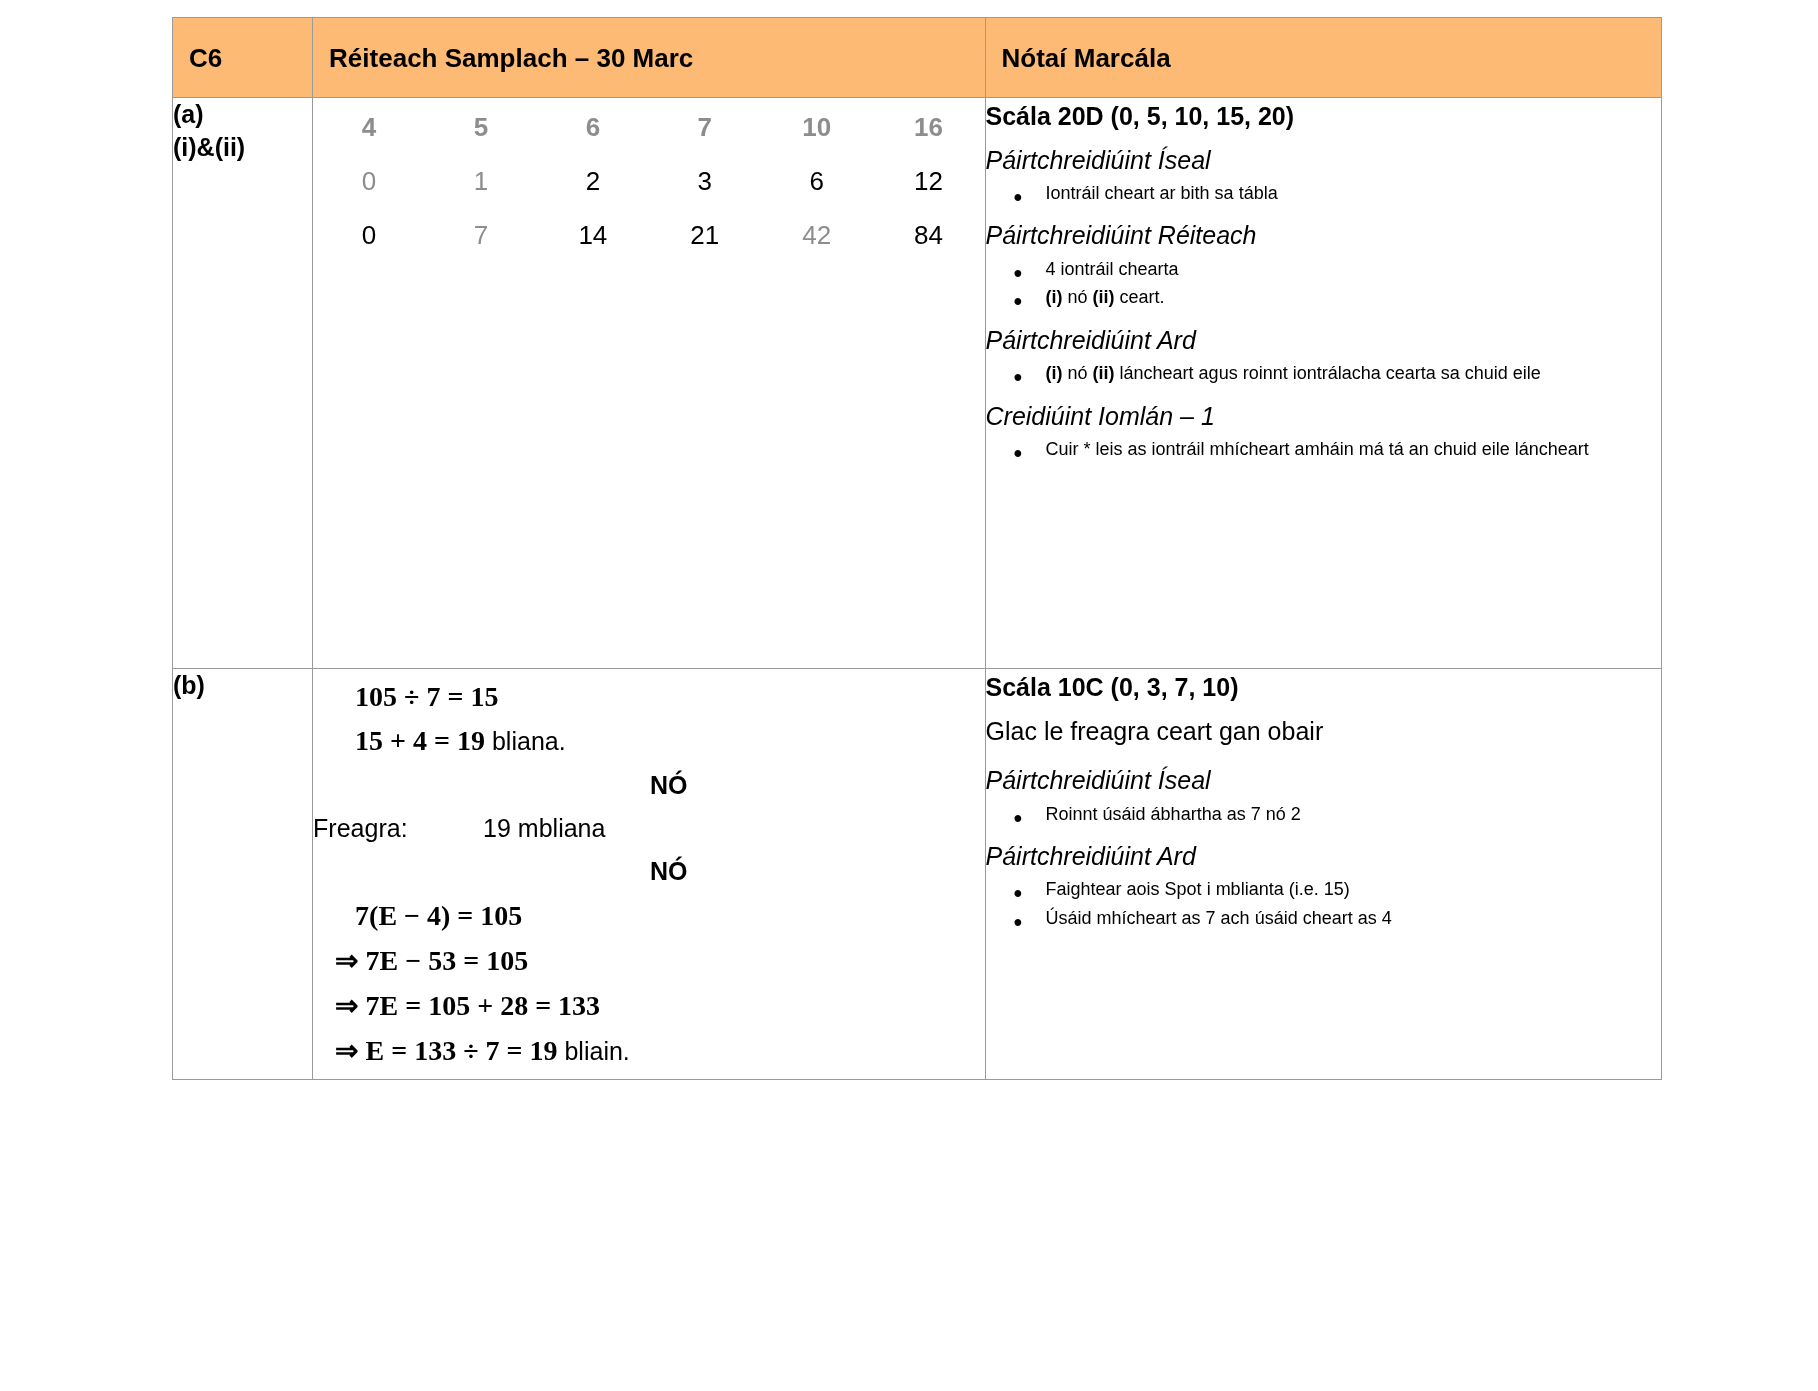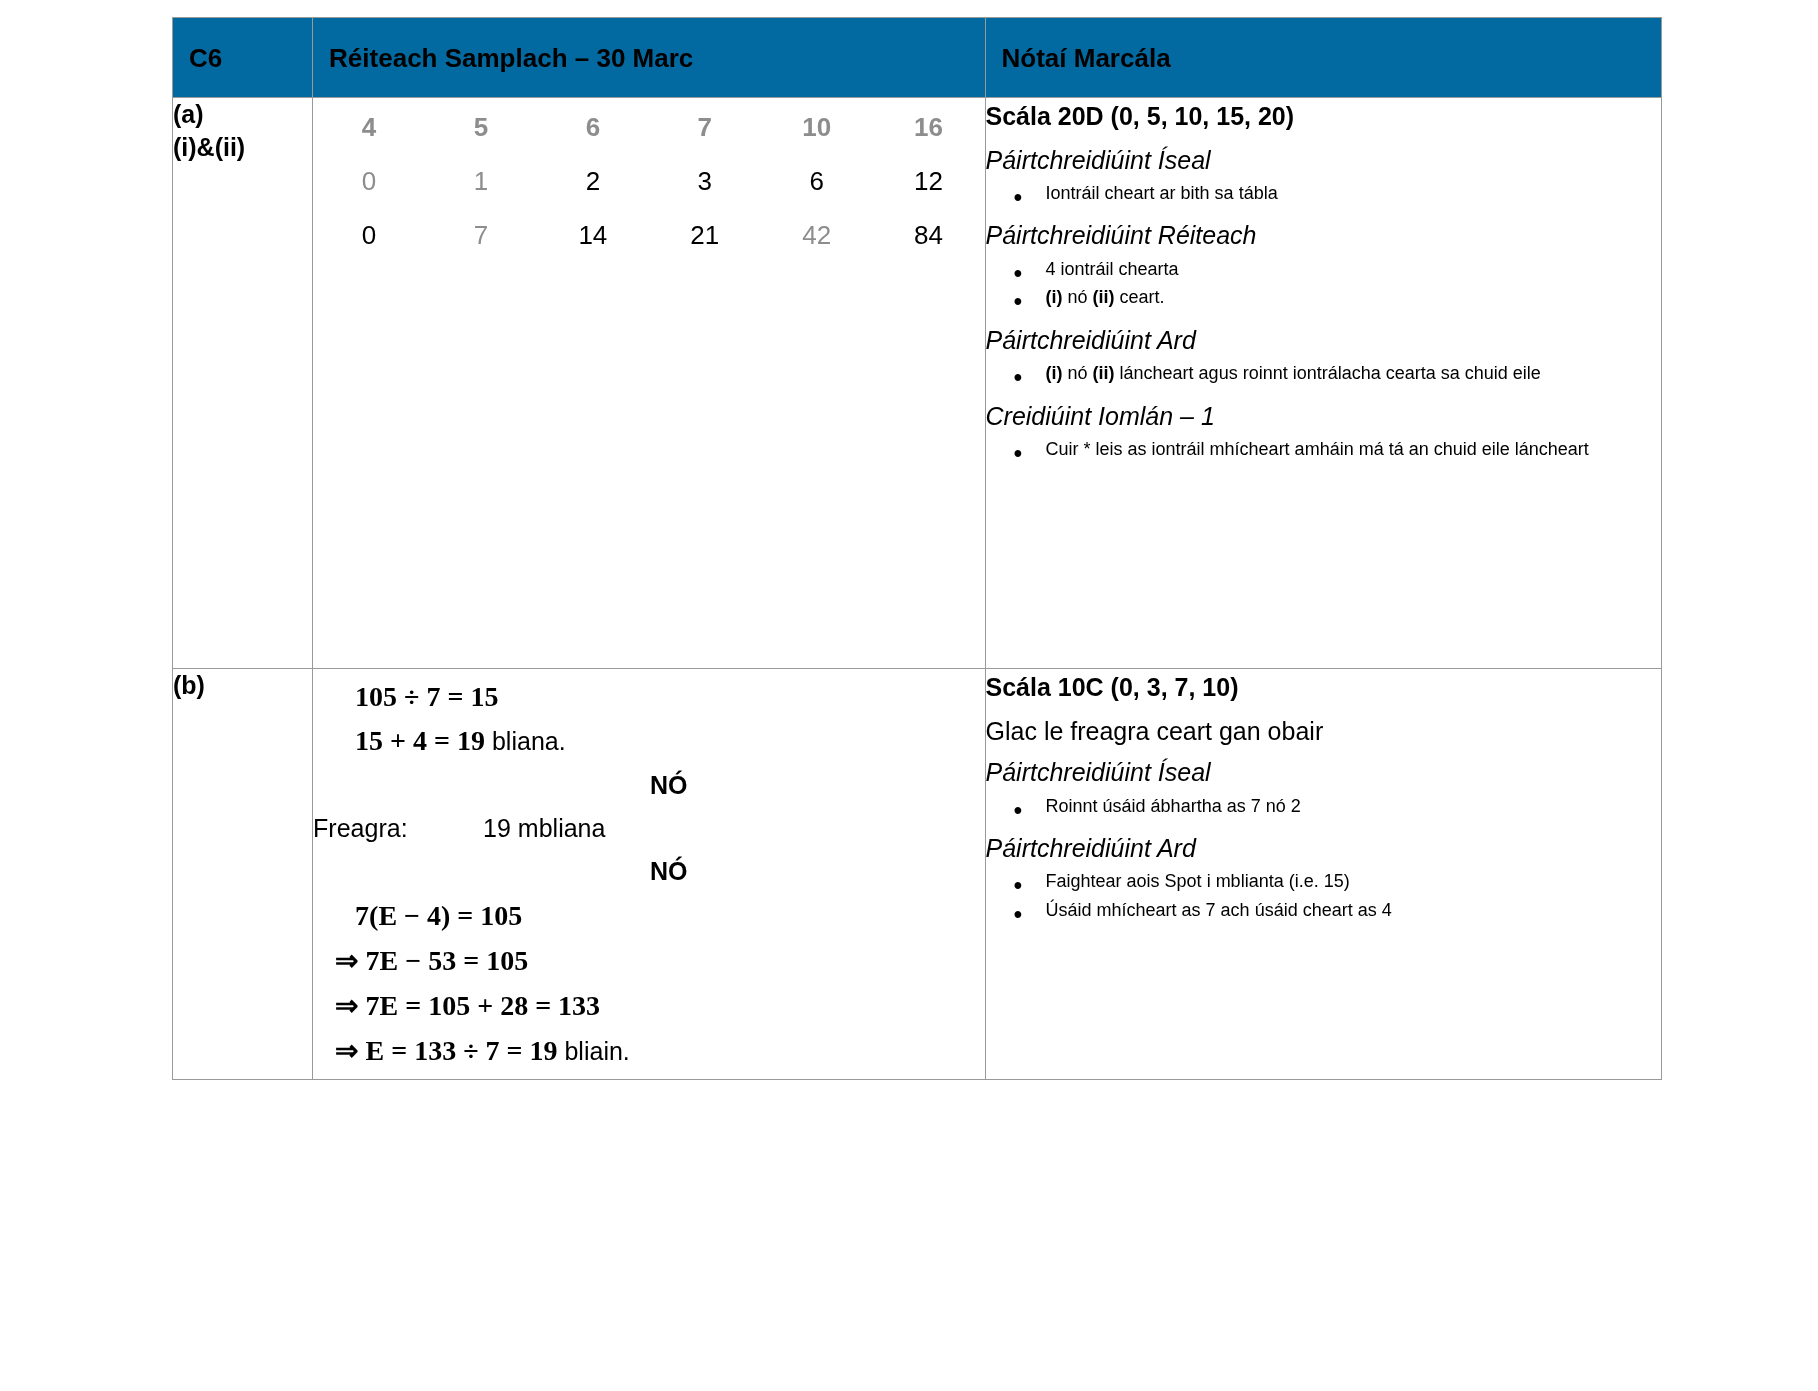--- a/index.html
+++ b/index.html
@@ -28,21 +28,21 @@
     border-collapse: collapse;
     table-layout: fixed;
   }
   .marking-table td, .marking-table th {
     border: 1px solid #9a9a9a;
     vertical-align: top;
     padding: 0;
   }
   
   .hdr-row td {
-    background: #0369a1;
+    background: #fdba74;
     height: 58px;
     font-weight: bold;
     font-size: 26px;
     padding: 11px 16px 10px 16px;
     vertical-align: middle;
   }
   .col-q { width: 140px; }
   .col-sol { width: 672px; }
   .col-notes { width: 676px; }
 
@@ -94,21 +94,21 @@
     font-size: 25px;
     margin: 2px 0 10px 0;
   }
   .notes-it {
     font-style: italic;
     font-size: 25px;
     margin: 0 0 4px 0;
   }
   .notes-p {
     font-size: 25px;
-    margin: 0 0 8px 0;
+    margin: 0 0 16px 0;
   }
   ul.bul {
     margin: 0 0 14px 0;
     padding-left: 58px;
     list-style: none;
   }
   ul.bul li {
     position: relative;
     font-size: 18px;
     line-height: 1.36;

